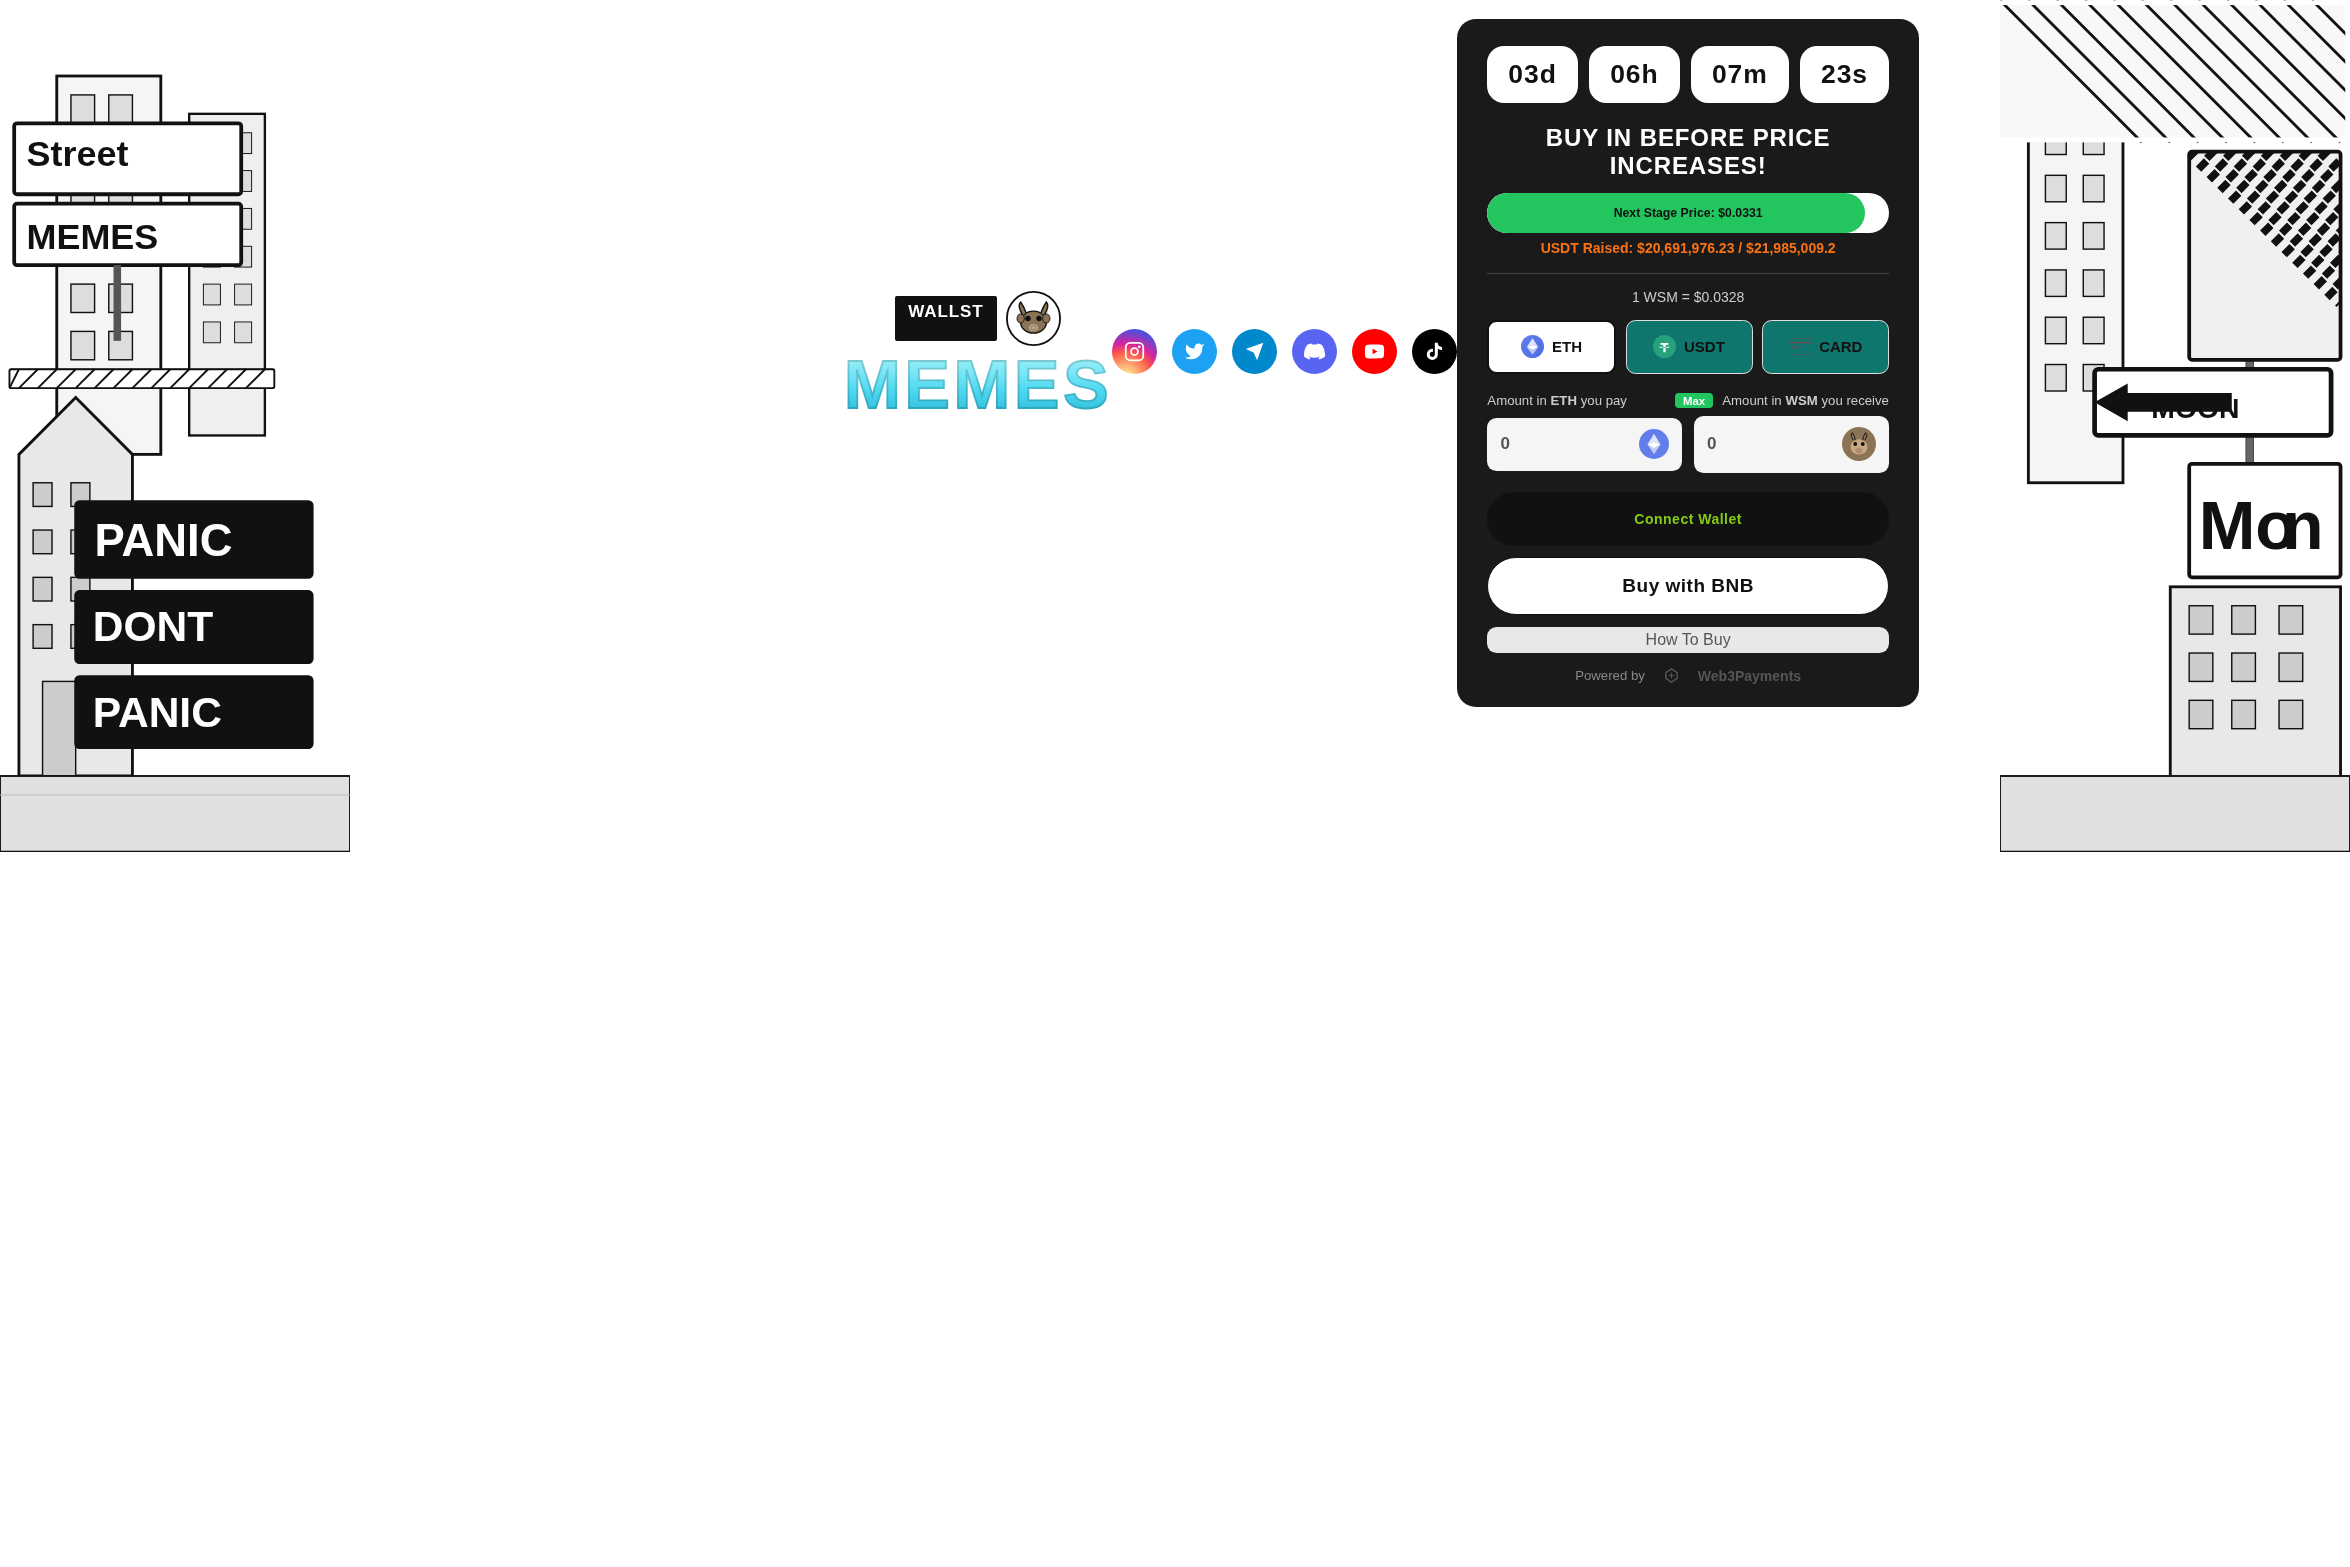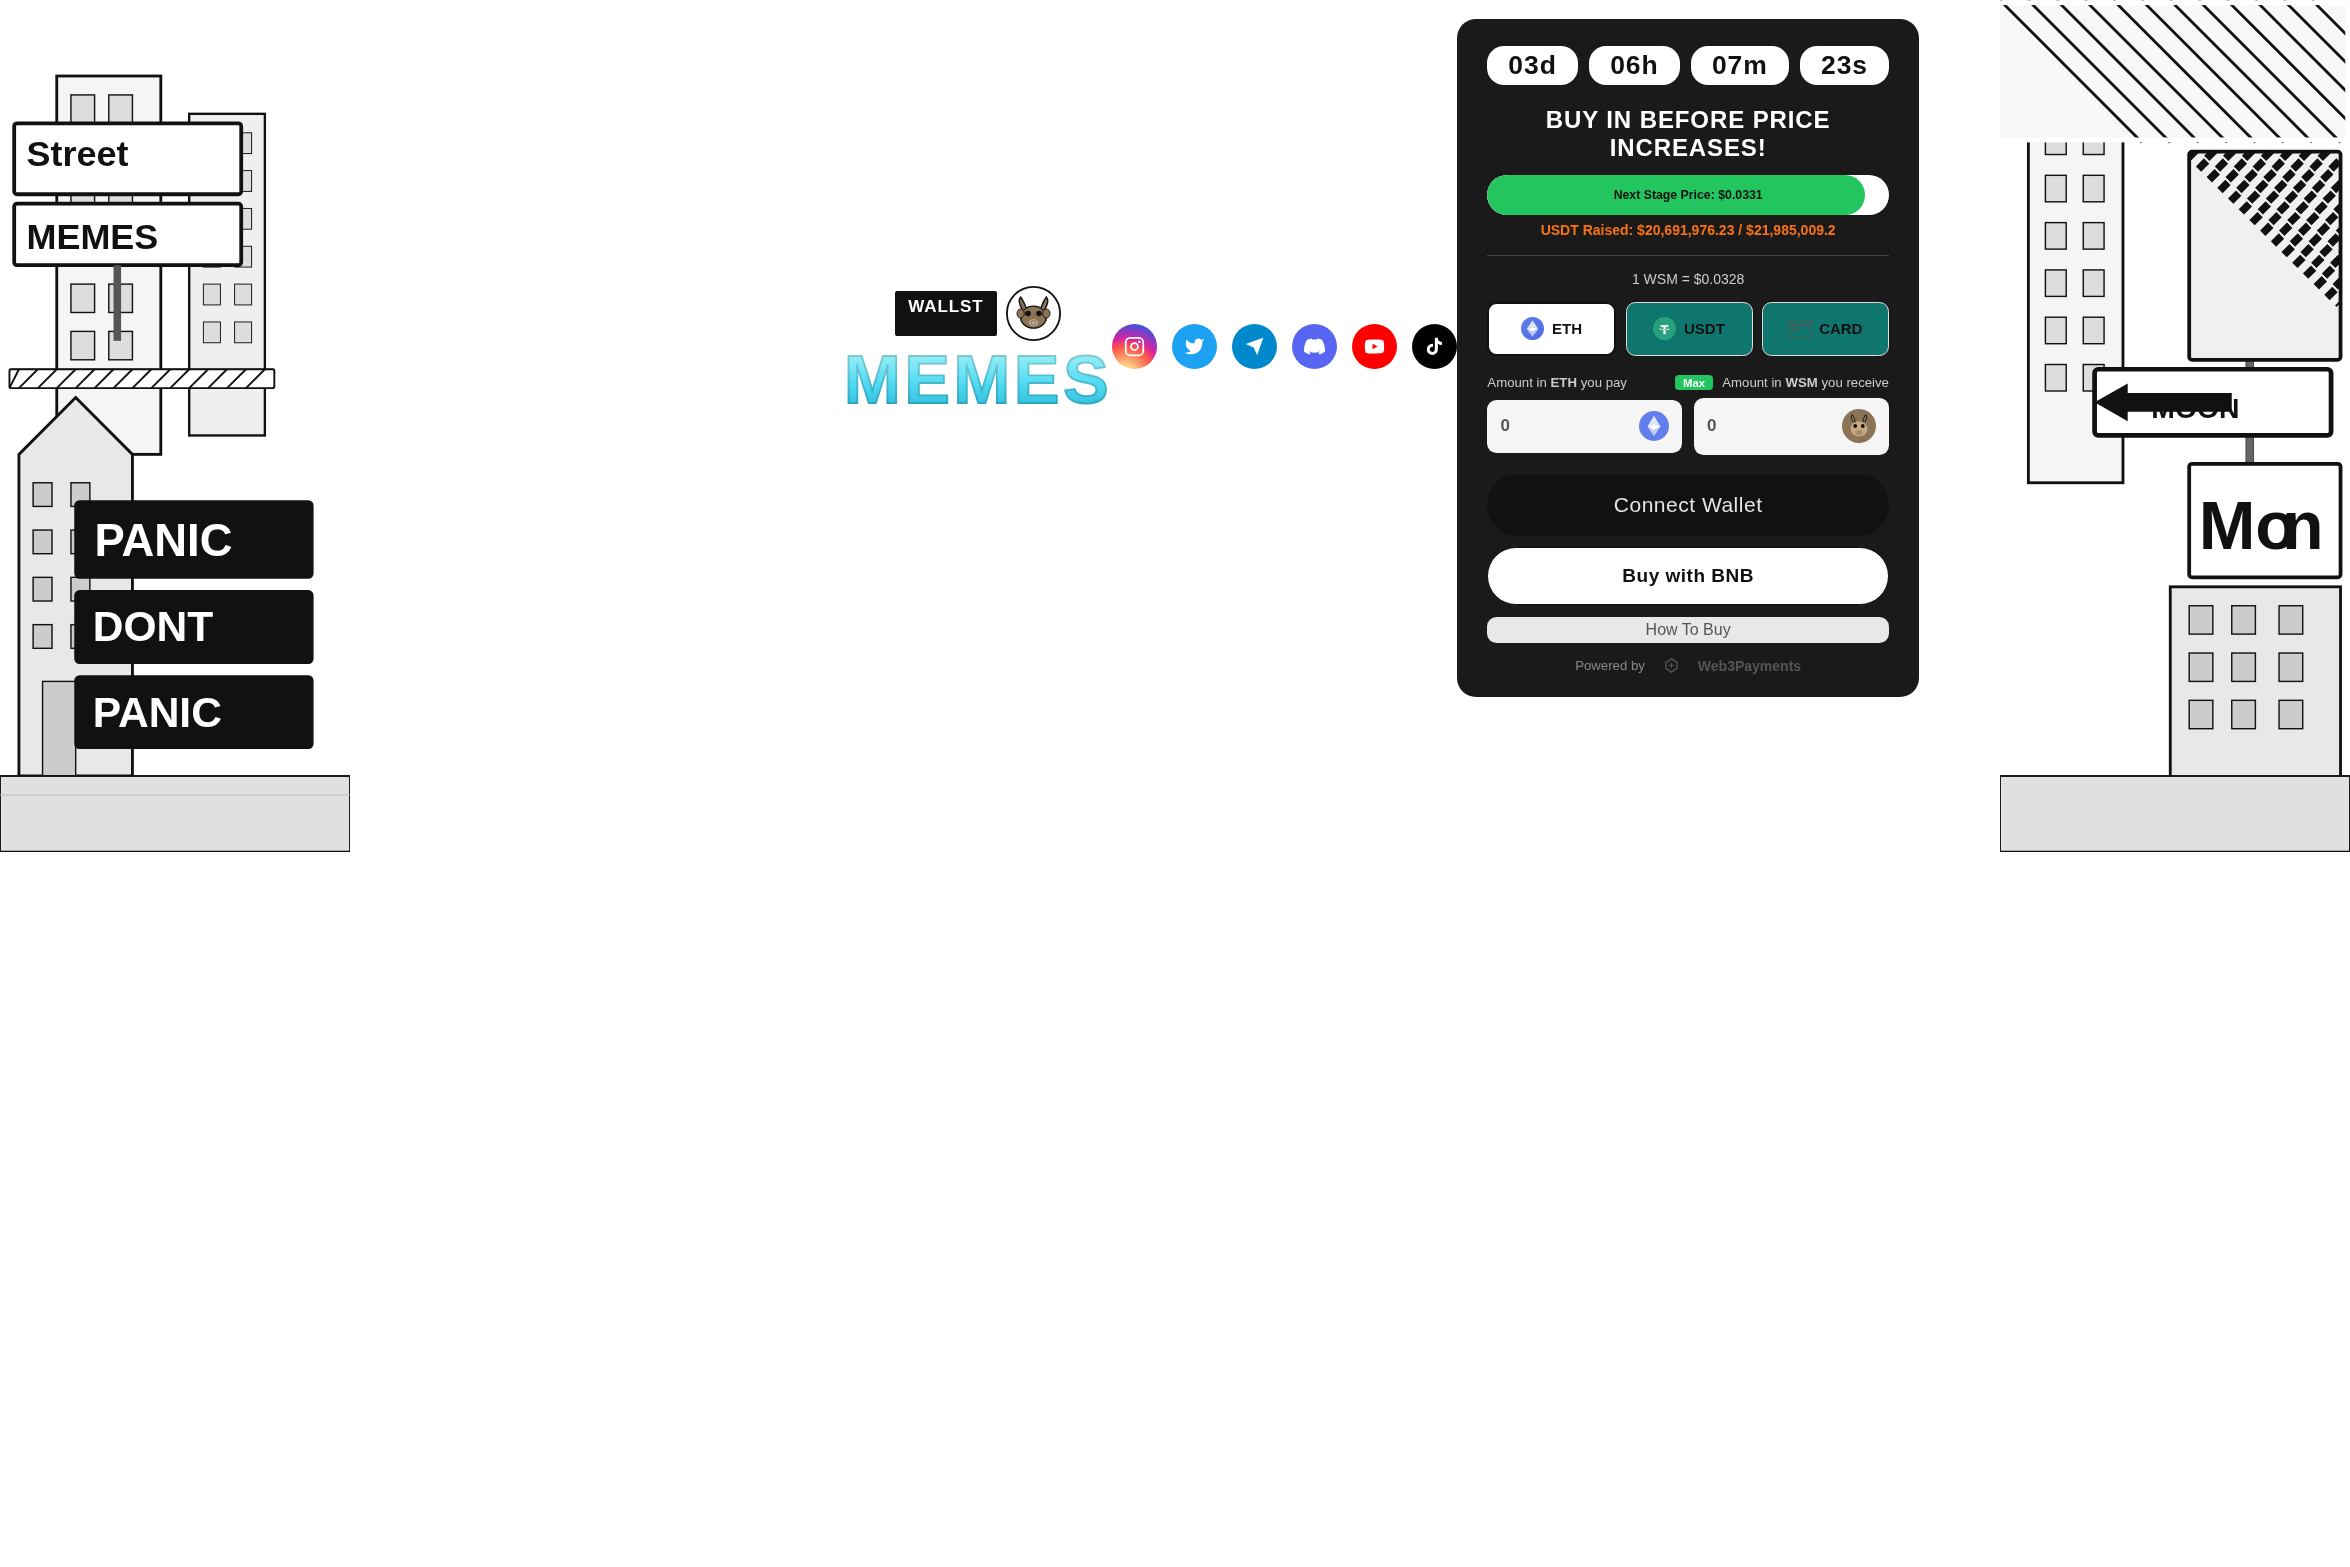--- a/index.html
+++ b/index.html
@@ -135,21 +135,21 @@
       margin-bottom: 21px;
     }
 
     .countdown-box {
       background: #fff;
       color: #111;
       font-size: 26.5px;
       font-weight: 800;
       font-family: Arial Black, sans-serif;
       border-radius: 17px;
-      padding: 4px 21px;
+      padding: 13px 21px;
       min-width: 85px;
       text-align: center;
       letter-spacing: 0.9px;
     }
 
     
     .buy-heading {
       text-align: center;
       font-size: 24px;
       font-weight: 800;
@@ -328,26 +328,26 @@
     .wsm-bull-icon {
       width: 34px;
       height: 34px;
       flex-shrink: 0;
     }
 
     
     .connect-wallet-btn {
       width: 100%;
       background: #111;
-      color: #e5e5e5;
+      color: #84cc16;
       border: none;
       border-radius: 47px;
       padding: 19px;
-      font-size: 21px;
-      font-weight: 400;
+      font-size: 14px;
+      font-weight: 700;
       cursor: pointer;
       margin-bottom: 11.4px;
       letter-spacing: 0.5px;
       transition: background 0.2s;
     }
 
     
     .buy-bnb-btn {
       width: 100%;
       background: #fff;

